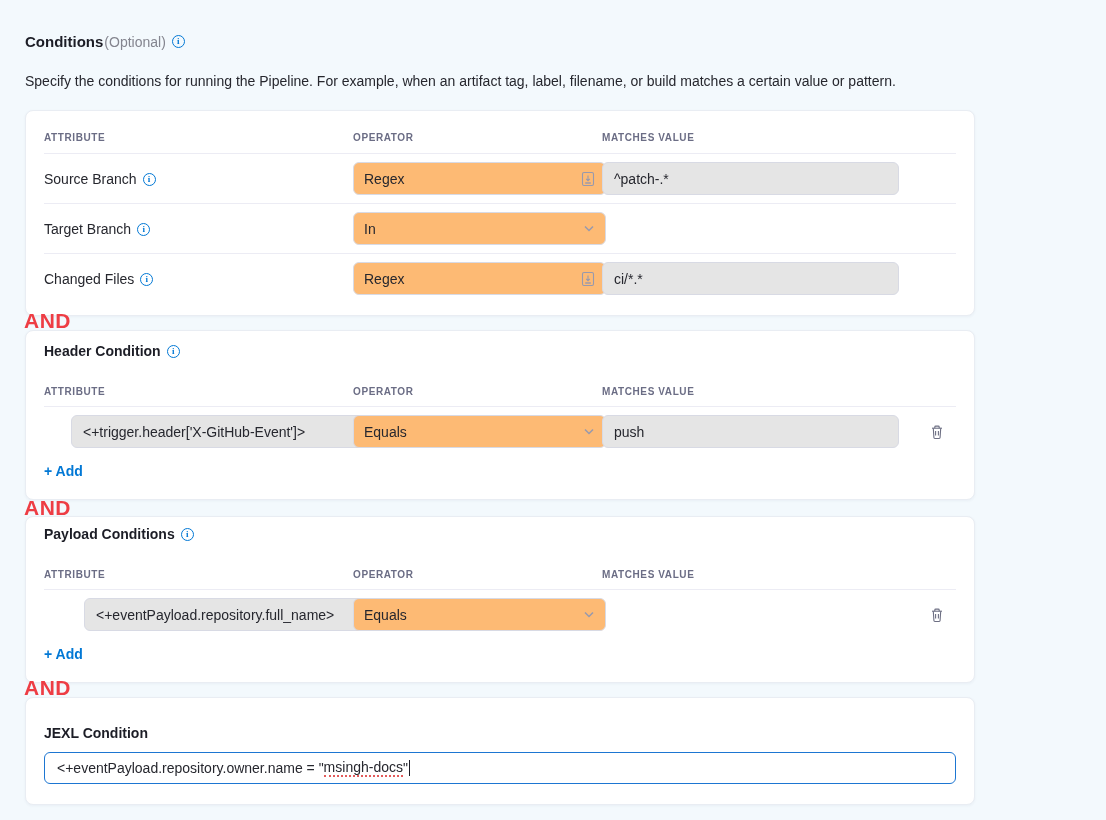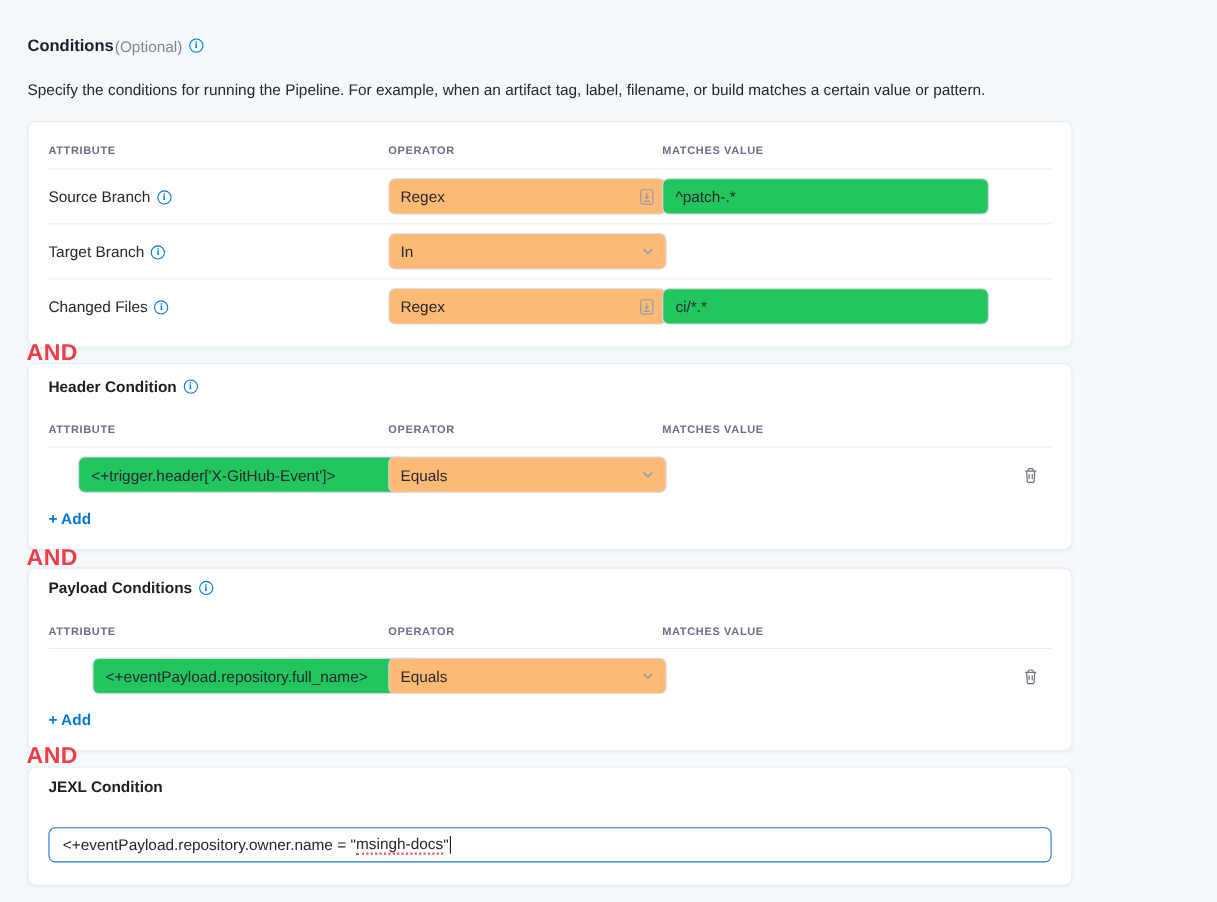--- a/index.html
+++ b/index.html
@@ -68,21 +68,21 @@
     position:absolute; left:327px; width:253px; height:33px;
     border:1px solid #d8dae4; border-radius:6px; background:#fdba74;
     display:flex; align-items:center; padding:0 10px;
     font-size:14px; color:#26272e; cursor:pointer;
   }
   .select-box .sel-text { flex:1 1 auto; }
   .trow .select-box { top:8px; }
 
   .text-input {
     position:absolute; height:33px; border:1px solid #d8dae4; border-radius:6px;
-    background:#22c55e; font-size:14px; color:#26272e; padding:0 11px;
+    background:#e5e5e5; font-size:14px; color:#26272e; padding:0 11px;
     font-family:"Liberation Sans", sans-serif; outline:none;
   }
   .val-input { left:576px; width:297px; }
   .trow .val-input { top:8px; }
   .attr-input { left:18px; width:300px; }
 
   .icon-right { flex:0 0 auto; margin-left:6px; display:flex; }
 
   .add-link {
     position:absolute; left:18px; font-size:14px; font-weight:700;
@@ -202,20 +202,21 @@
 
   <input class="text-input attr-input" style="top: 84px; margin-left: 27px;" value="&lt;+trigger.header['X-GitHub-Event']&gt;">
   <div class="select-box" style="top:84px;">
     <span class="sel-text">Equals</span>
     <span class="icon-right">
       <svg width="12" height="8" viewBox="0 0 12 8" fill="none" stroke="#9799ad" stroke-width="1.5">
         <path d="M2 1.5 L6 5.5 L10 1.5"></path>
       </svg>
     </span>
   </div>
+  <input class="text-input val-input" style="top: 84px;" value="push">
   <div class="delete-btn" style="top:91px;">
     <svg width="16" height="17" viewBox="0 0 16 17" fill="none" stroke="#6d6f83" stroke-width="1.1">
       <path d="M3 4.2h10"></path>
       <path d="M5.8 4.2 V3 a0.9 0.9 0 0 1 0.9 -0.9 h2.6 a0.9 0.9 0 0 1 0.9 0.9 v1.2"></path>
       <path d="M4.3 4.2 l0.6 9.3 a1 1 0 0 0 1 0.95 h4.2 a1 1 0 0 0 1-0.95 l0.6-9.3"></path>
       <path d="M6.6 7v4.5 M9.4 7v4.5"></path>
     </svg>
   </div>
   <div class="add-link" style="top:132px;">+ Add</div>
 </div>
@@ -244,21 +245,21 @@
       <path d="M3 4.2h10"></path>
       <path d="M5.8 4.2 V3 a0.9 0.9 0 0 1 0.9 -0.9 h2.6 a0.9 0.9 0 0 1 0.9 0.9 v1.2"></path>
       <path d="M4.3 4.2 l0.6 9.3 a1 1 0 0 0 1 0.95 h4.2 a1 1 0 0 0 1-0.95 l0.6-9.3"></path>
       <path d="M6.6 7v4.5 M9.4 7v4.5"></path>
     </svg>
   </div>
   <div class="add-link" style="top:129px;">+ Add</div>
 </div>
 
 <div class="card card4">
-  <div class="card-title" style="top:9px;">
+  <div class="card-title" style="top:27px;">
     <span>JEXL Condition</span>
   </div>
   <div class="jexl-input">
     <span>&lt;+eventPayload.repository.owner.name = "</span>
       <span class="misspelled">msingh-docs</span>
       <span>"</span>
       <span class="caret"></span>
   </div>
 </div>
 

